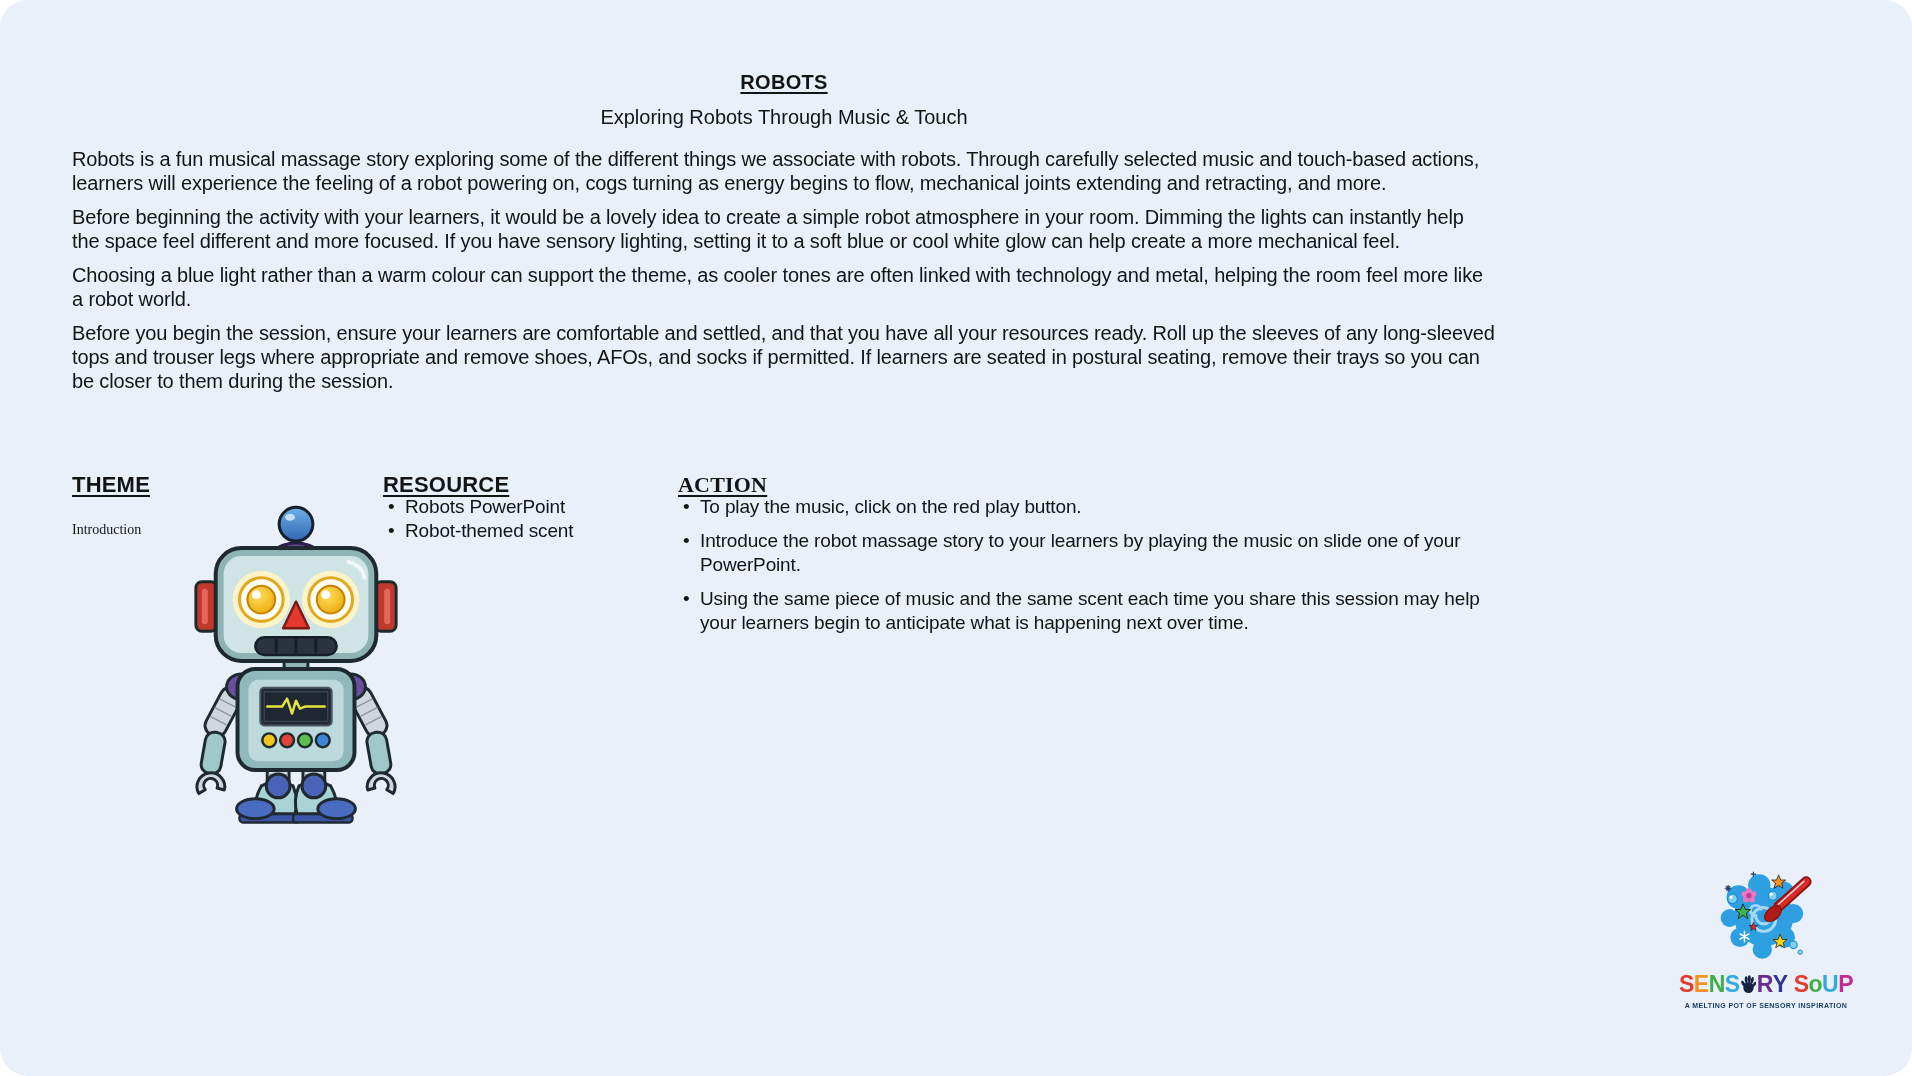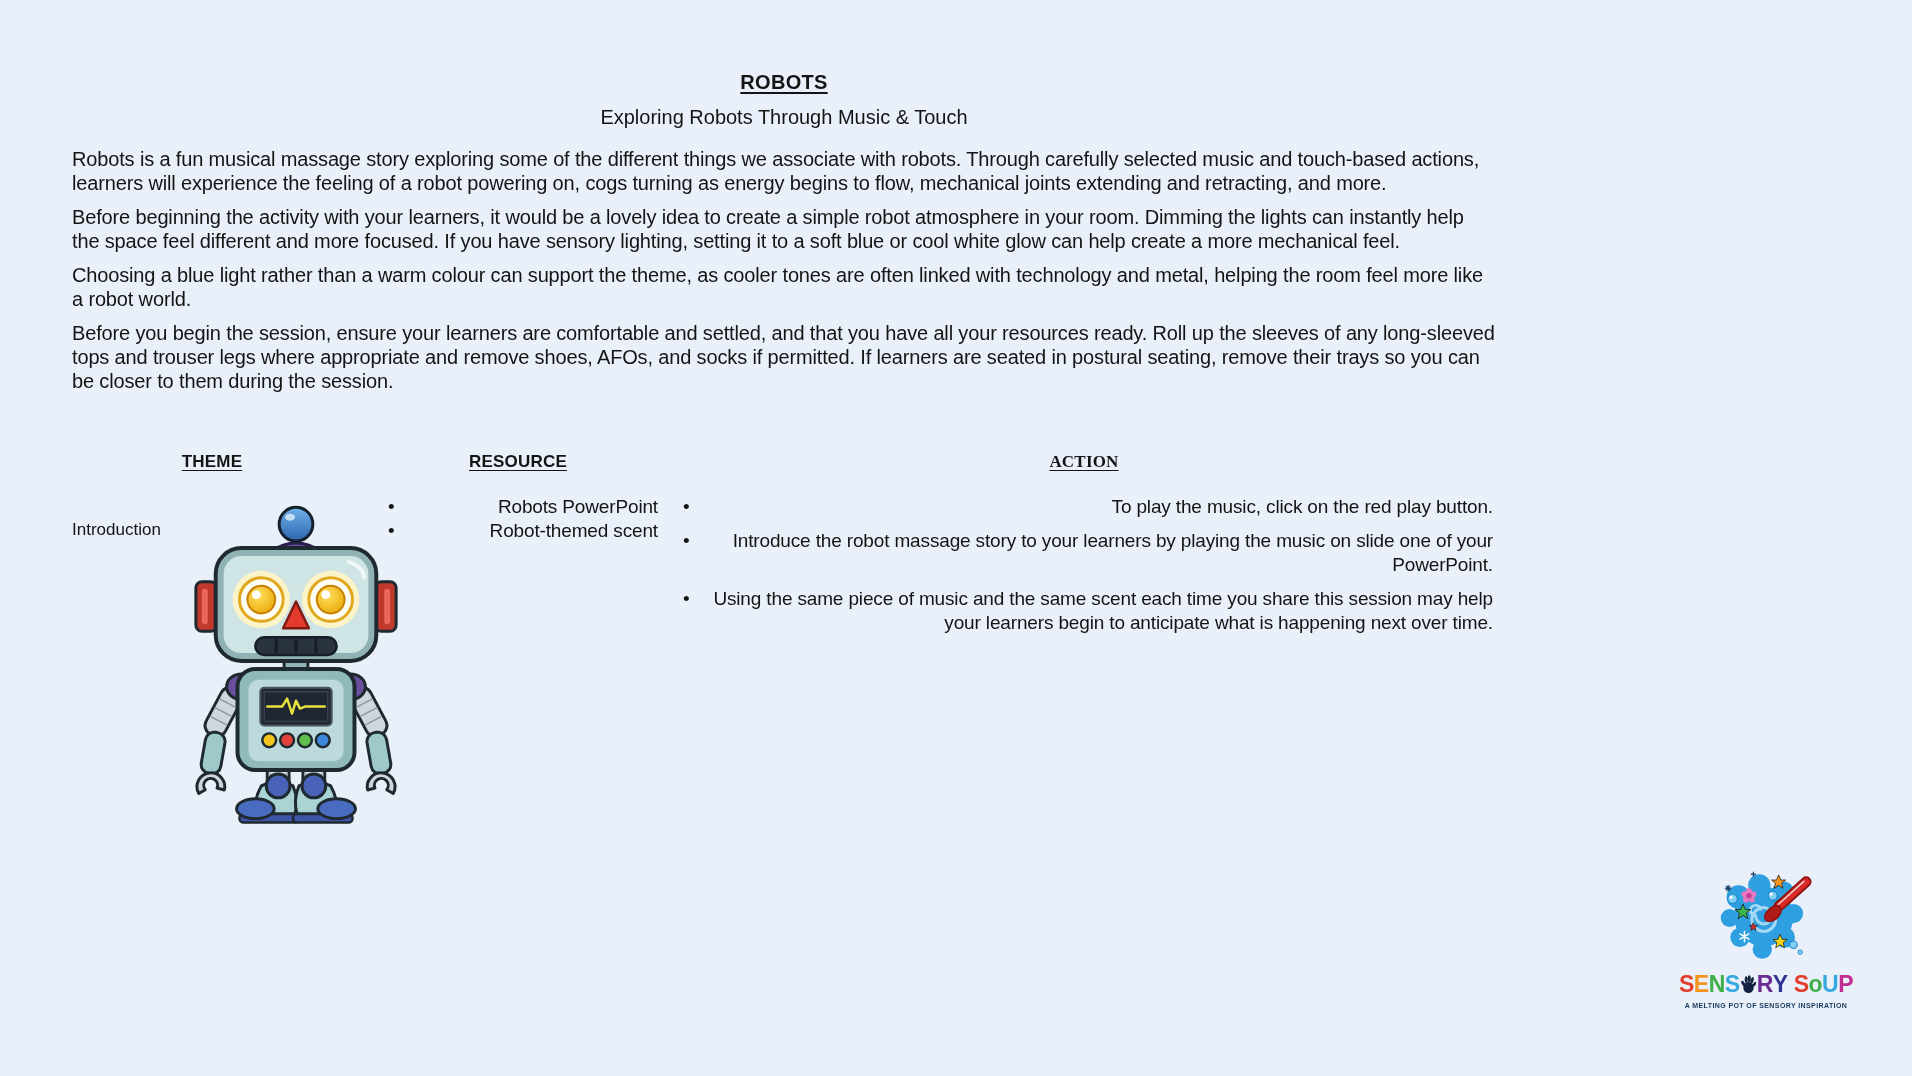--- a/index.html
+++ b/index.html
@@ -20,37 +20,37 @@
   .doc-subtitle{
     position:absolute;top:106px;left:72px;width:1424px;
     text-align:center;font-size:20px;
   }
   .paragraphs{
     position:absolute;top:147px;left:72px;width:1424px;
     font-size:20px;line-height:24px;letter-spacing:-0.15px;
   }
   .paragraphs p{margin:0 0 10px 0;}
   .col-header{
-    position:absolute;top:452px;
-    font-size:17px;font-weight:bold;
+    position:absolute;top:472px;
+    font-size:22px;font-weight:bold;
     text-decoration:underline;text-underline-offset:3px;
-    text-align:center;letter-spacing:.2px;
+    text-align:left;letter-spacing:.2px;
   }
   .col-header.theme{left:72px;width:280px;}
   .col-header.resource{left:383px;width:270px;}
   .col-header.action{left:678px;width:812px;font-family:Liberation Serif, serif;}
   .theme-cell{
     position:absolute;top:518px;left:72px;
-    font-size:17px;line-height:24px;
+    font-size:14px;line-height:24px;font-family:Liberation Serif, serif;
   }
   .bullets{
     list-style:none;margin:0;padding:0;
     font-size:19px;line-height:24px;letter-spacing:-0.15px;
   }
-  .bullets li{position:relative;padding-left:22px;text-align:right;}
+  .bullets li{position:relative;padding-left:22px;}
   .bullets li::before{content:"\2022";position:absolute;left:5px;}
   .resource-list{position:absolute;top:495px;left:383px;width:275px;}
   .resource-list li{margin-bottom:0;}
   .action-list{position:absolute;top:495px;left:678px;width:815px;}
   .action-list li{margin-bottom:10px;}
   .robot-wrap{position:absolute;top:498px;left:182px;width:228px;height:328px;}
   .robot-wrap svg{display:block;width:100%;height:100%;}
   .logo{
     position:absolute;top:866px;left:1678px;width:176px;
     text-align:center;
@@ -63,21 +63,21 @@
   .logo-brand span{display:inline-block;}
   .logo-brand .hand-o{margin:0 1px;vertical-align:-2px;}
   .logo-tagline{
     margin-top:3px;font-size:7px;font-weight:bold;
     color:#173a5e;letter-spacing:.4px;white-space:nowrap;
   }
 </style>
 </head>
 <body>
 
-<div class="page" style="background: rgb(233, 240, 249); color: rgb(20, 20, 20);">
+<div class="page" style="background: rgb(233, 240, 249); color: rgb(20, 20, 20); border-radius: 28px;">
 
   <div class="doc-title">ROBOTS</div>
   <div class="doc-subtitle">Exploring Robots Through Music &amp; Touch</div>
 
   <div class="paragraphs">
       <p>Robots is a fun musical massage story exploring some of the different things we associate with robots. Through carefully selected music and touch-based actions, learners will experience the feeling of a robot powering on, cogs turning as energy begins to flow, mechanical joints extending and retracting, and more.</p>
       <p>Before beginning the activity with your learners, it would be a lovely idea to create a simple robot atmosphere in your room. Dimming the lights can instantly help the space feel different and more focused. If you have sensory lighting, setting it to a soft blue or cool white glow can help create a more mechanical feel.</p>
       <p>Choosing a blue light rather than a warm colour can support the theme, as cooler tones are often linked with technology and metal, helping the room feel more like a robot world.</p>
       <p>Before you begin the session, ensure your learners are comfortable and settled, and that you have all your resources ready. Roll up the sleeves of any long-sleeved tops and trouser legs where appropriate and remove shoes, AFOs, and socks if permitted. If learners are seated in postural seating, remove their trays so you can be closer to them during the session.</p>
     </div>

